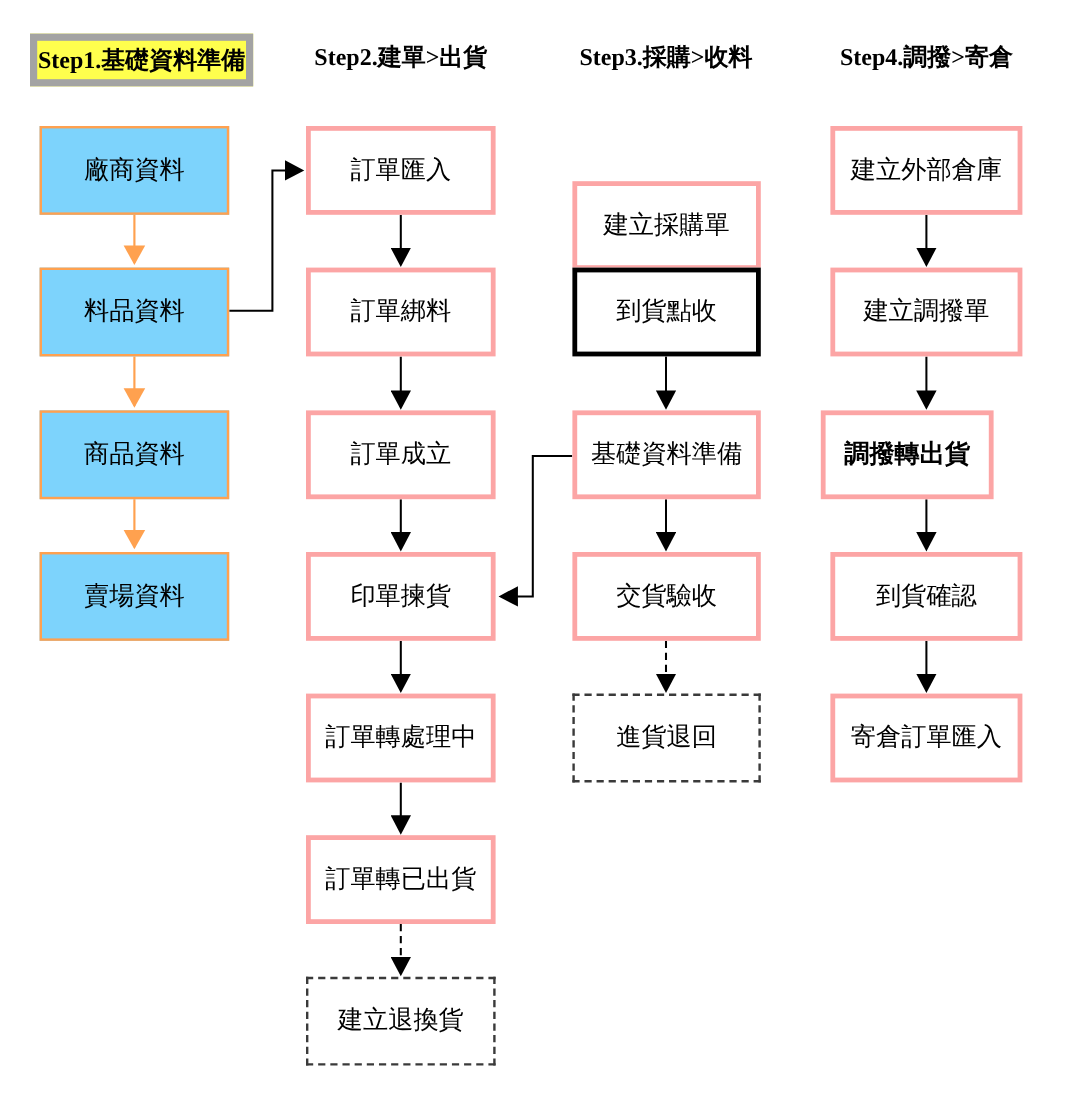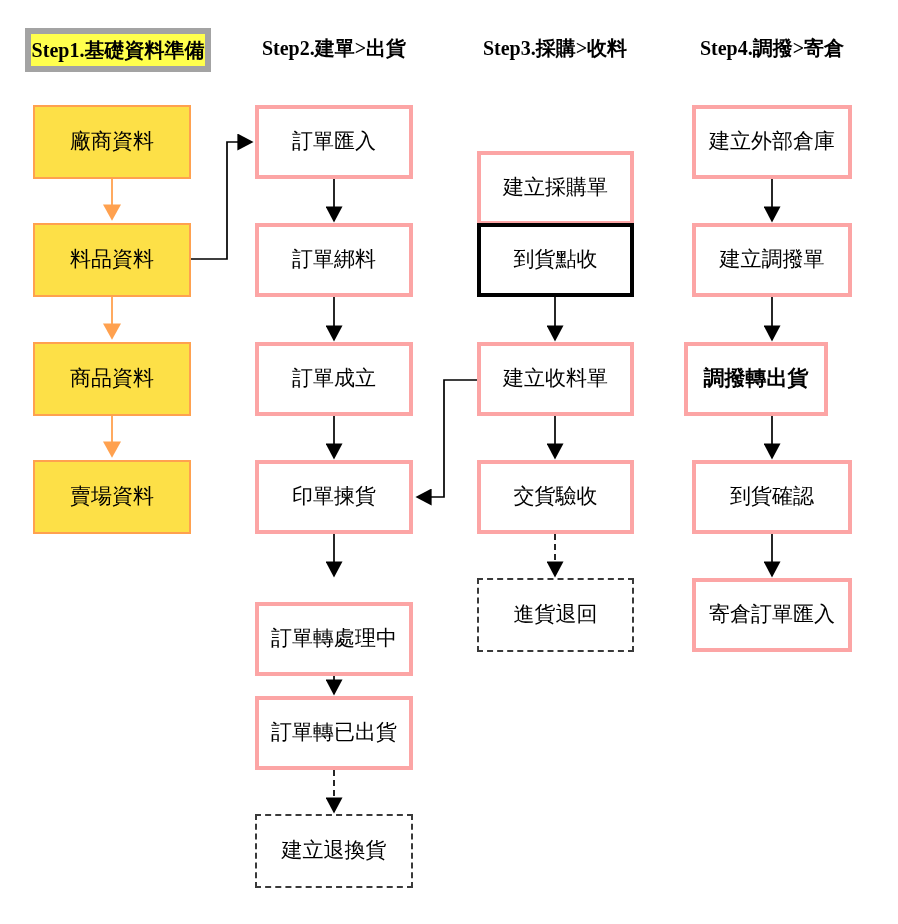--- a/index.html
+++ b/index.html
@@ -5,21 +5,21 @@
 <style>
   html,body{margin:0;padding:0;background:#ffffff;}
   .canvas{position:relative;width:898px;height:924px;background:#ffffff;overflow:hidden;
           font-family:"DejaVu Sans",sans-serif;}
   .connector-layer{position:absolute;left:0;top:0;width:898px;height:924px;}
   .node{position:absolute;box-sizing:border-box;width:158px;height:74px;
         display:flex;align-items:center;justify-content:center;
         background:#ffffff;border:4px solid #fca5a5;
         font-size:21px;color:#000;text-align:center;line-height:1.1;
         font-family:"DejaVu Sans",sans-serif;}
-  .node.yellow{background:#fde047;border:2px solid #FFA14F;}
+  .node.yellow{background:#7dd3fc;border:2px solid #FFA14F;}
   .node.thick{border:4px solid #000;}
   .node.dashed{border:2px dashed #3a3a3a;}
   .header-box{position:absolute;left:25px;top:28px;width:186px;height:44px;
               box-sizing:border-box;background:#FFFF4D;border:6px solid #a3a3a3;
               display:flex;align-items:center;justify-content:center;}
   .col-header{position:absolute;top:33px;height:30px;line-height:30px;
               text-align:center;color:#000;}
   .header-text{font-family:"Liberation Serif",serif;font-weight:bold;font-size:20px;color:#000;}
 </style>
 </head>
@@ -80,27 +80,27 @@
 
   <div class="node yellow" style="left:33px;top:105px;">廠商資料</div>
   <div class="node yellow" style="left:33px;top:223px;">料品資料</div>
   <div class="node yellow" style="left:33px;top:342px;">商品資料</div>
   <div class="node yellow" style="left:33px;top:460px;">賣場資料</div>
 
   <div class="node" style="left:255px;top:105px;">訂單匯入</div>
   <div class="node" style="left:255px;top:223px;">訂單綁料</div>
   <div class="node" style="left:255px;top:342px;">訂單成立</div>
   <div class="node" style="left:255px;top:460px;">印單揀貨</div>
-  <div class="node" style="left:255px;top:578px;margin-top:24px;">訂單轉處理中</div>
+  <div class="node" style="left:255px;top:578px;">訂單轉處理中</div>
   <div class="node" style="left:255px;top:696px;">訂單轉已出貨</div>
   <div class="node dashed" style="left:255px;top:814px;">建立退換貨</div>
 
   <div class="node" style="left:477px;top:105px;width:157px;margin-top:46px;">建立採購單</div>
   <div class="node thick" style="left:477px;top:223px;width:157px;">到貨點收</div>
-  <div class="node" style="left:477px;top:342px;width:157px;">建立收料單</div>
+  <div class="node" style="left:477px;top:342px;width:157px;">基礎資料準備</div>
   <div class="node" style="left:477px;top:460px;width:157px;">交貨驗收</div>
   <div class="node dashed" style="left:477px;top:578px;width:157px;">進貨退回</div>
 
   <div class="node" style="left:692px;top:105px;width:160px;">建立外部倉庫</div>
   <div class="node" style="left:692px;top:223px;width:160px;">建立調撥單</div>
   <div class="node" style="left:684px;top:342px;width:144px;font-weight:bold;">調撥轉出貨</div>
   <div class="node" style="left:692px;top:460px;width:160px;">到貨確認</div>
   <div class="node" style="left:692px;top:578px;width:160px;">寄倉訂單匯入</div>
 
 </div>

